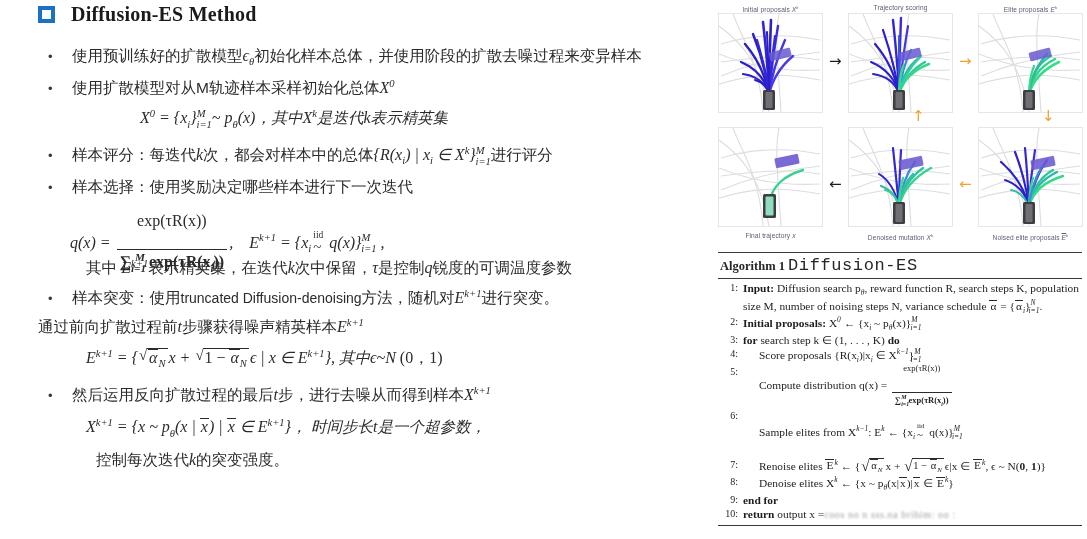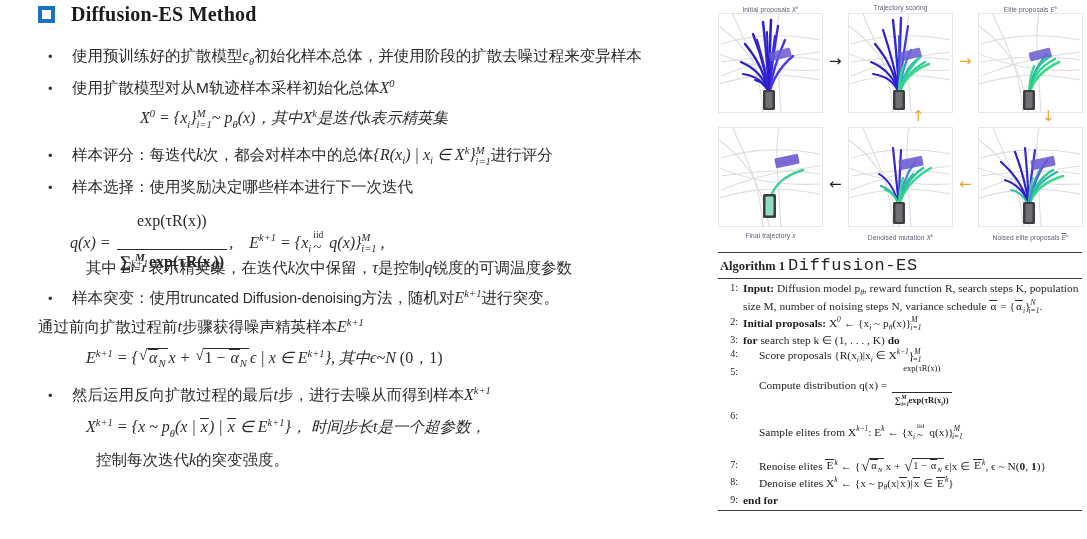--- a/index.html
+++ b/index.html
@@ -546,21 +546,21 @@
     <div id="algo-header">
       <span class="algo-word">Algorithm 1</span>
       <span class="algo-name">Diffusion-ES</span>
     </div>
     <div class="rule-thin"></div>
 
     <div id="algo-lines">
 
       <div class="algo-line">
         <span class="algo-num">1:</span>
-        <span class="algo-text"><b>Input:</b><span> Diffusion model p</span><sub>θ</sub><span>, reward function R, search steps K, population size M, number of noising steps N, variance schedule </span><span class="ovl">α</span><span> = {</span><span class="ovl">α</span><sub>i</sub><span>}</span><sup>N</sup><sub style="margin-left:-7px">i=1</sub><span>.</span></span>
+        <span class="algo-text"><b>Input:</b><span> Diffusion search p</span><sub>θ</sub><span>, reward function R, search steps K, population size M, number of noising steps N, variance schedule </span><span class="ovl">α</span><span> = {</span><span class="ovl">α</span><sub>i</sub><span>}</span><sup>N</sup><sub style="margin-left:-7px">i=1</sub><span>.</span></span>
       </div>
 
       <div class="algo-line">
         <span class="algo-num">2:</span>
         <span class="algo-text"><b>Initial proposals:</b><span> X</span><sup>0</sup><span> ← {x</span><sub>i</sub><span> ~ p</span><sub>θ</sub><span>(x)}</span><sup>M</sup><sub style="margin-left:-7px">i=1</sub></span>
       </div>
 
       <div class="algo-line">
         <span class="algo-num">3:</span>
         <span class="algo-text"><b>for</b><span> search step k ∈ (1, . . . , K) </span><b>do</b></span>
@@ -595,18 +595,22 @@
       <div class="algo-line">
         <span class="algo-num">8:</span>
         <span class="algo-text ind1"><span>Denoise elites X</span><sup>k</sup><span> ← {x ~ p</span><sub>θ</sub><span>(x|</span><span class="ovl">x</span><span>)|</span><span class="ovl">x</span><span> ∈ </span><span class="ovl">E</span><sup>k</sup><span>}</span></span>
       </div>
 
       <div class="algo-line">
         <span class="algo-num">9:</span>
         <span class="algo-text"><b>end for</b></span>
       </div>
 
+      <div class="algo-line">
+        <span class="algo-num">10:</span>
+        <span class="algo-text"><b>return</b><span> output x =</span><span class="blur-tail">coos no  n sss.na brihim: oo :</span></span>
+      </div>
 
     </div>
     <div class="rule-thick"></div>
   </div>
 
 </div>
 
 </body></html>

